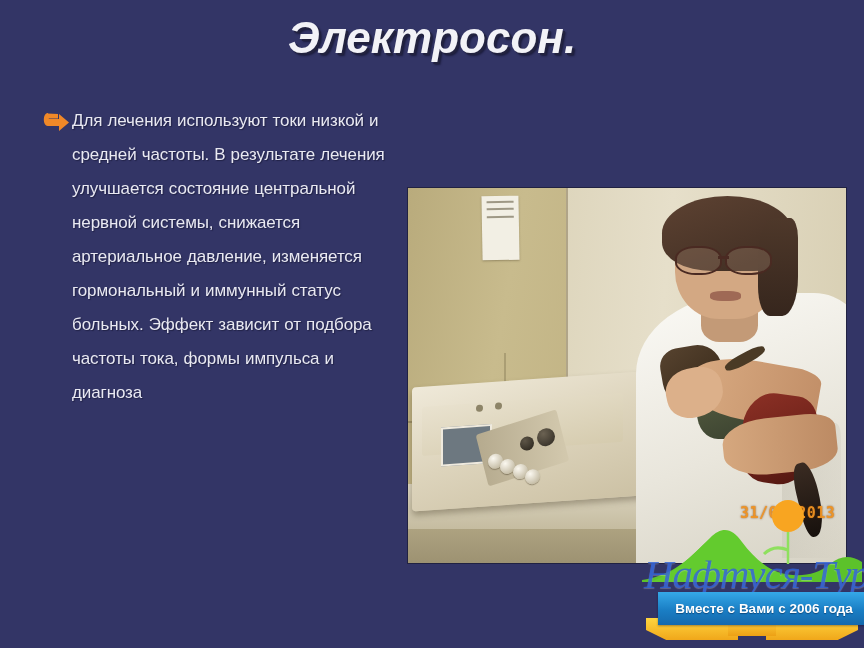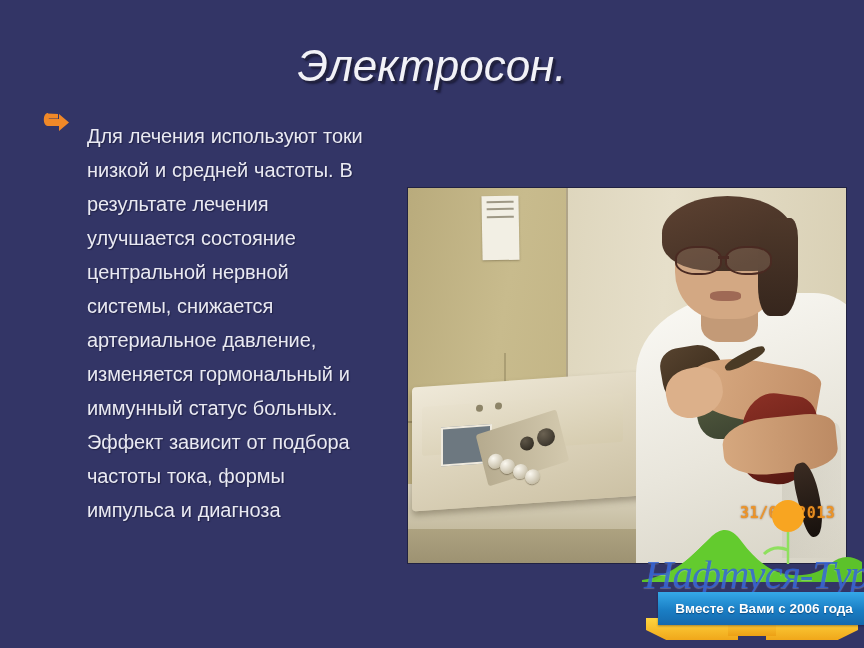--- a/index.html
+++ b/index.html
@@ -15,25 +15,25 @@
     overflow: hidden;
     background: #333566;
     font-family: "Liberation Sans", sans-serif;
     -webkit-font-smoothing: antialiased;
   }
 
   
   #slide-title {
     position: absolute;
     left: 0;
-    top: 42px;
+    top: 14px;
     width: 864px;
     text-align: center;
     font-size: 44px;
-    font-weight: normal;
+    font-weight: bold;
     font-style: italic;
     color: #f2f2f7;
     letter-spacing: 0px;
     text-shadow: 2px 2px 0 #22223f, 3px 3px 2px rgba(10,10,30,.55);
     line-height: 1.1;
     white-space: nowrap;
   }
 
   
   #body-block {
@@ -45,23 +45,23 @@
   #bullet-icon {
     position: absolute;
     left: 2px;
     top: 5px;
     width: 28px;
     height: 26px;
     line-height: 26px;
   }
   #bullet-icon svg { display: block; }
   #body-text {
-    margin: 15px;
+    margin: 0;
     padding: 0 0 0 32px;
-    font-size: 20px;
+    font-size: 17px;
     line-height: 34px;
     color: #e9e9f2;
     letter-spacing: -0.1px;
     word-spacing: 0.5px;
     text-shadow: 1px 1px 1px rgba(15,15,40,.5);
   }
 
   
   #photo {
     position: absolute;

